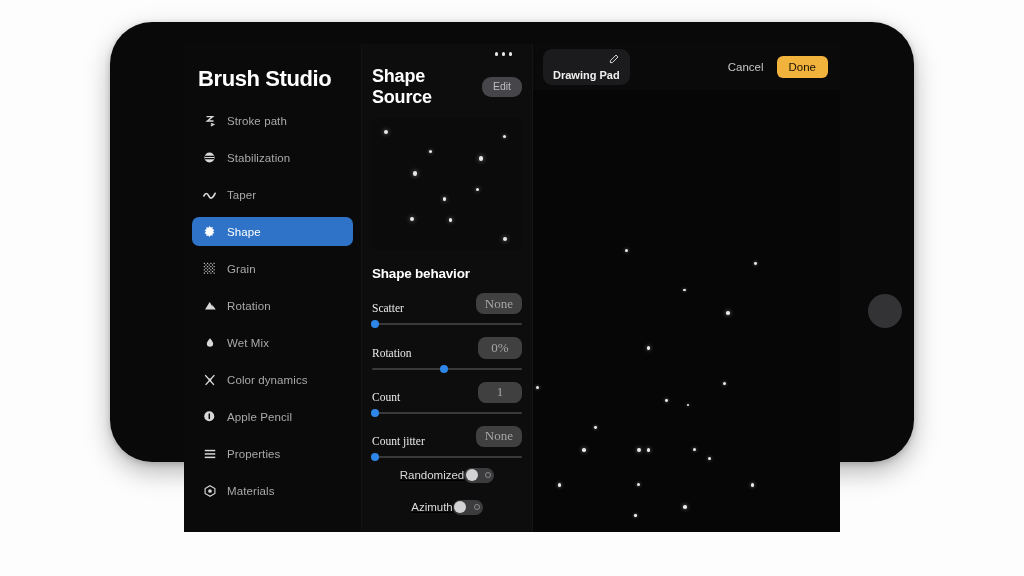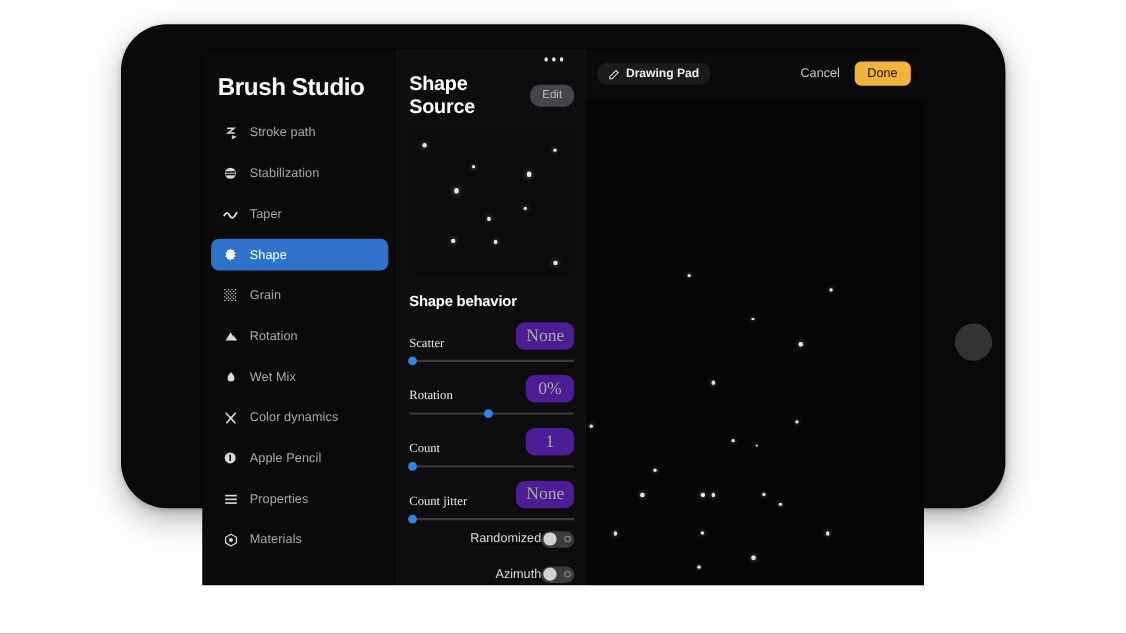--- a/index.html
+++ b/index.html
@@ -78,33 +78,33 @@
     margin-top:10px;height:132px;background:#0b0b0b;border-radius:3px;
     position:relative;overflow:hidden;
   }
   .section-title{
     color:#fff;font-size:13.5px;font-weight:bold;margin-top:16px;letter-spacing:-.2px;
   }
   .slider-row{margin-top:12px;}
   .slider-top{display:flex;align-items:flex-end;justify-content:space-between;font-family:Liberation Serif, serif;}
   .slider-label{color:#e9e9ea;font-size:11.5px;}
   .value-pill{
-    background:#4c1d95;color:#a6a6a8;font-size:16px;
+    background:#404040;color:#a6a6a8;font-size:13px;
     min-width:44px;text-align:center;padding:2.5px 9px;border-radius:8px;
     box-sizing:border-box;line-height:1.25;
   }
   .track{
     position:relative;height:2px;background:#3a3a3c;border-radius:2px;margin-top:9px;
   }
   .thumb{
     position:absolute;top:50%;width:8px;height:8px;border-radius:50%;
     background:#2E86E8;transform:translate(-50%,-50%);
   }
   .toggle-row{
-    display:flex;align-items:center;justify-content:flex-end;
+    display:flex;align-items:center;justify-content:center;
     height:30px;margin-top:2px;text-decoration:underline;
   }
   .toggle-label{color:#dadadb;font-size:11.5px;}
   .switch{
     width:30px;height:15px;border-radius:8px;background:#3c3c3e;
     position:relative;flex:0 0 auto;
   }
   .switch .knob{
     position:absolute;left:1.5px;top:1.5px;width:12px;height:12px;
     border-radius:50%;background:#d2d2d4;
@@ -118,22 +118,22 @@
   
   .canvas-panel{
     flex:1 1 auto;height:100%;background:#0a0a0a;position:relative;
     border-left:1px solid #151515;
   }
   .canvas-top{
     display:flex;align-items:center;height:46px;padding:0 12px 0 10px;
     box-sizing:border-box;
   }
   .pad-pill{
-    display:flex;align-items:center;gap:5px;
-    background:#1b1b1d;border-radius:9px;padding:4px 10px;
+    display:flex;align-items:flex-end;gap:5px;
+    background:#1b1b1d;border-radius:9px;padding:4px 10px;flex-direction:column;
   }
   .pad-pill .ptxt{color:#f0f0f0;font-size:11px;font-weight:bold;}
   .pad-icon{width:11px;height:11px;color:#e6e6e6;display:block;}
   .spacer{flex:1 1 auto;}
   .cancel-btn{color:#c6c6c8;font-size:11.5px;margin-right:13px;}
   .done-btn{
     background:#F2B33D;color:#1a1205;font-size:11.5px;font-weight:normal;
     padding:3.5px 12px;border-radius:6px;line-height:1.25;
   }
   .pad-canvas{position:absolute;left:0;right:0;top:46px;bottom:0;background:#060606;overflow:hidden;}

